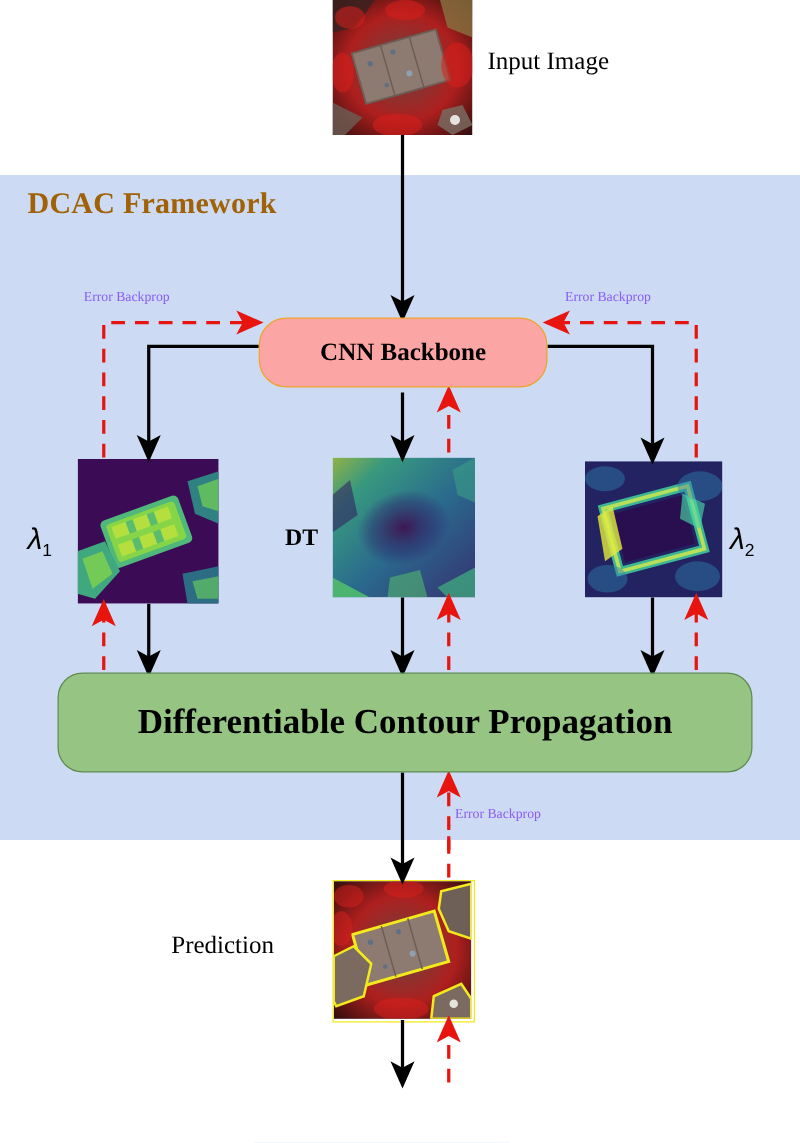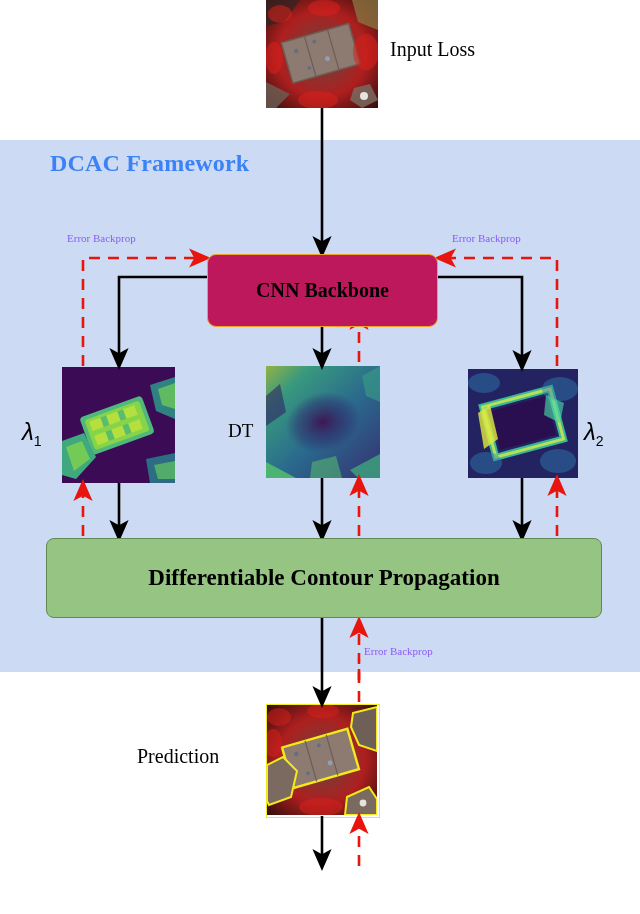--- a/index.html
+++ b/index.html
@@ -4,38 +4,38 @@
 <style>
   html,body{margin:0;padding:0;background:#ffffff;}
   body{width:640px;height:914px;position:relative;overflow:hidden;
        font-family:"Liberation Serif","DejaVu Serif",serif;}
   .canvas{position:absolute;inset:0;width:640px;height:914px;}
   svg.layer{position:absolute;left:0;top:0;width:640px;height:914px;}
   .node{position:absolute;box-sizing:border-box;}
 
   
   #framework-panel{left:0;top:140px;width:640px;height:532px;background:#ccdbf3;}
-  #framework-title{left:22px;top:150px;font-size:24px;font-weight:bold;color:#3b82f6;
-      letter-spacing:.2px;font-family:"Liberation Serif","DejaVu Serif",serif;margin-left:28px;}
+  #framework-title{left:22px;top:150px;font-size:24px;font-weight:bold;color:#a16207;
+      letter-spacing:.2px;font-family:"Liberation Serif","DejaVu Serif",serif;}
 
   
   .procbox{display:flex;align-items:center;justify-content:center;text-align:center;
       font-weight:bold;color:#000;}
-  #cnn-backbone{left:207px;top:254px;width:231px;height:73px;background:#be185d;
-      border:1.6px solid #f0a32a;border-radius:9px;font-size:20px;}
+  #cnn-backbone{left:207px;top:254px;width:231px;height:56px;background:#fca5a5;
+      border:1.6px solid #f0a32a;border-radius:22px;font-size:20px;}
   #dcp-box{left:46px;top:538px;width:556px;height:80px;background:#96c583;
-      border:1.6px solid #5f8a52;border-radius:8px;font-size:23px;}
+      border:1.6px solid #5f8a52;border-radius:20px;font-size:28px;}
   #loss-box{left:262px;top:867px;width:124px;height:45px;background:#e8a0a3;
       border:1.6px solid #c0392b;border-radius:11px;font-size:21px;}
 
   
   .plainlabel{position:absolute;color:#000;font-size:20px;white-space:nowrap;}
   #label-input-image{left:390px;top:38px;}
   #label-prediction{left:137px;top:745px;}
-  #label-dt{left:228px;top:420px;font-size:19px;}
+  #label-dt{left:228px;top:420px;font-size:19px;font-weight:bold;}
   .lam{position:absolute;font-size:24px;font-style:italic;color:#000;
        font-family:Liberation Sans, sans-serif;}
   #label-lambda1{left:22px;top:418px;}
   #label-lambda2{left:584px;top:418px;}
   .lam sub{font-size:14px;font-style:normal;}
 
   
   .bp-label{position:absolute;color:#8b5cf6;font-size:11px;white-space:nowrap;}
   #bp-left{left:67px;top:232px;}
   #bp-right{left:452px;top:232px;}
@@ -243,21 +243,21 @@
     <path d="M83,366 L83,258 L201,258" fill="none" stroke="#e8150f" stroke-width="2.6" stroke-dasharray="11 8" marker-end="url(#ahead-r)"></path>
 
     <path d="M557,366 L557,258 L444,258" fill="none" stroke="#e8150f" stroke-width="2.6" stroke-dasharray="11 8" marker-end="url(#ahead-r)"></path>
 
     <line x1="359" y1="680" x2="359" y2="660" stroke="#e8150f" stroke-width="2.6" stroke-dasharray="11 8"></line>
   </svg>
 
   <div class="node procbox" id="cnn-backbone">CNN Backbone</div>
   <div class="node procbox" id="dcp-box">Differentiable Contour Propagation</div>
 
-  <div class="plainlabel" id="label-input-image">Input Loss</div>
+  <div class="plainlabel" id="label-input-image">Input Image</div>
   <div class="plainlabel" id="label-prediction">Prediction</div>
   <div class="plainlabel" id="label-dt">DT</div>
 
   <div class="lam" id="label-lambda1">
     <span>λ</span><sub>1</sub>
   </div>
   <div class="lam" id="label-lambda2">
     <span>λ</span><sub>2</sub>
   </div>
 

